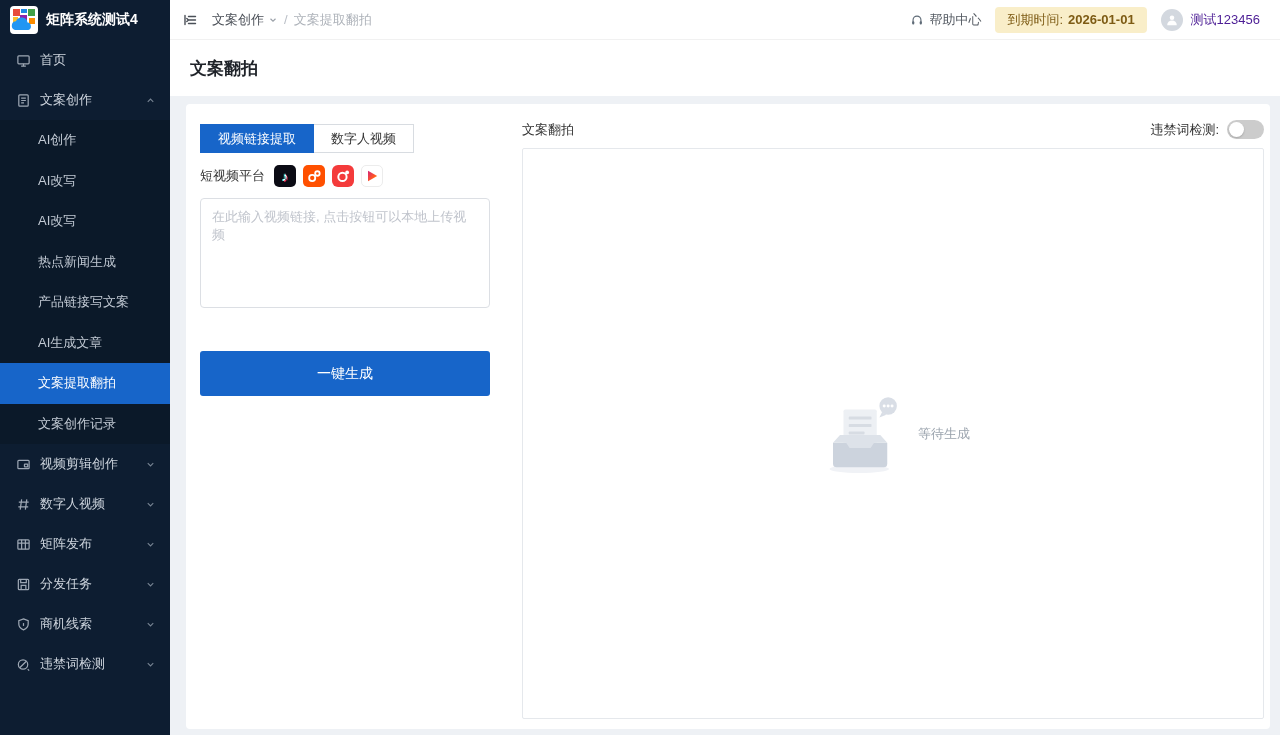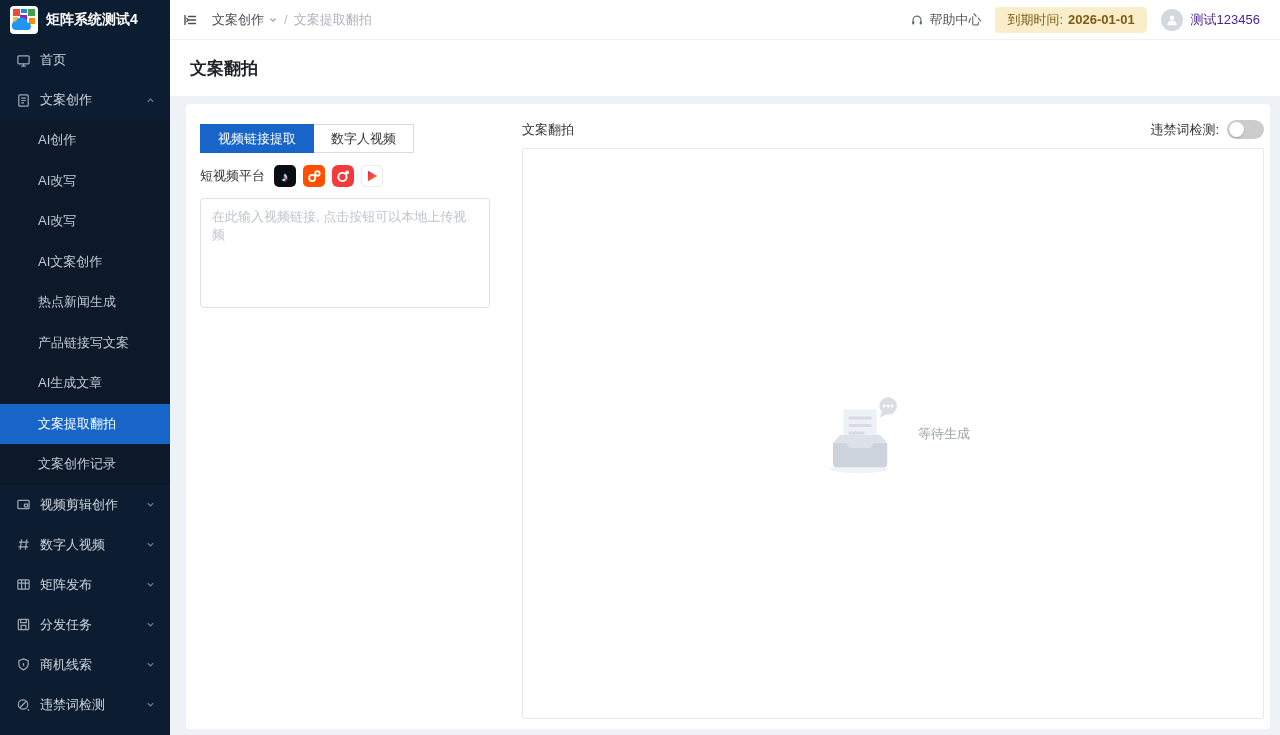--- a/index.html
+++ b/index.html
@@ -134,23 +134,20 @@
 
       <div class="submenu">
         <div class="sub-item">
             <span>AI创作</span>
           </div>
         <div class="sub-item">
             <span>AI改写</span>
           </div>
         <div class="sub-item">
             <span>AI改写</span>
-          </div>
-        <div class="sub-item">
-            <span>AI文案创作</span>
           </div>
         <div class="sub-item">
             <span>热点新闻生成</span>
           </div>
         <div class="sub-item">
             <span>产品链接写文案</span>
           </div>
         <div class="sub-item">
             <span>AI生成文章</span>
           </div>
@@ -336,20 +333,21 @@
                       <stop offset="1" stop-color="#ffb300"></stop>
                     </linearGradient>
                   </defs>
                   <path d="M5 3.5L16.5 10 5 16.5z" fill="url(#wsg)"></path>
                 </svg>
             </span>
           </div>
 
           <textarea class="link-textarea" placeholder="在此输入视频链接, 点击按钮可以本地上传视频" style=""></textarea>
 
+          <button class="gen-btn">一键生成</button>
         </div>
 
         <div class="right-col">
           <div class="right-head">
             <span class="result-title">文案翻拍</span>
             <span class="toggle-wrap">
               <span class="toggle-label">违禁词检测:</span>
               <span class="toggle">
                   <span class="knob"></span>
                 </span>

